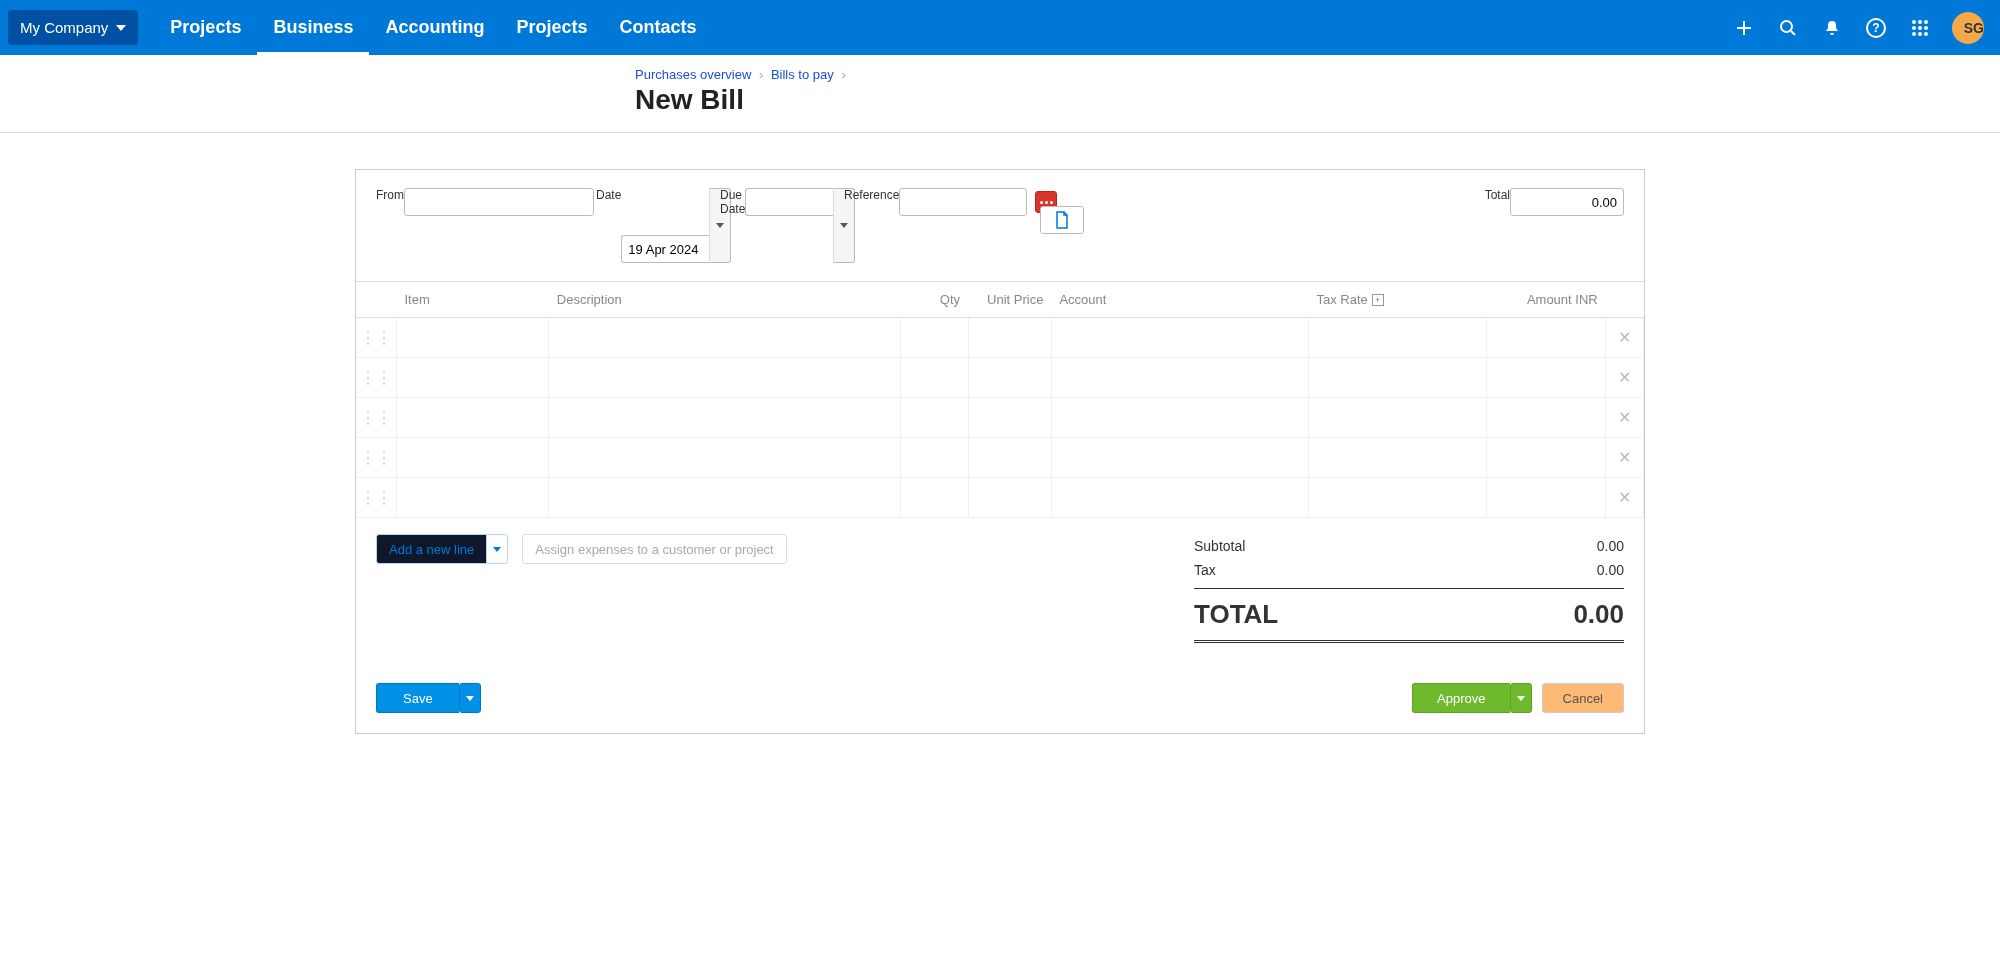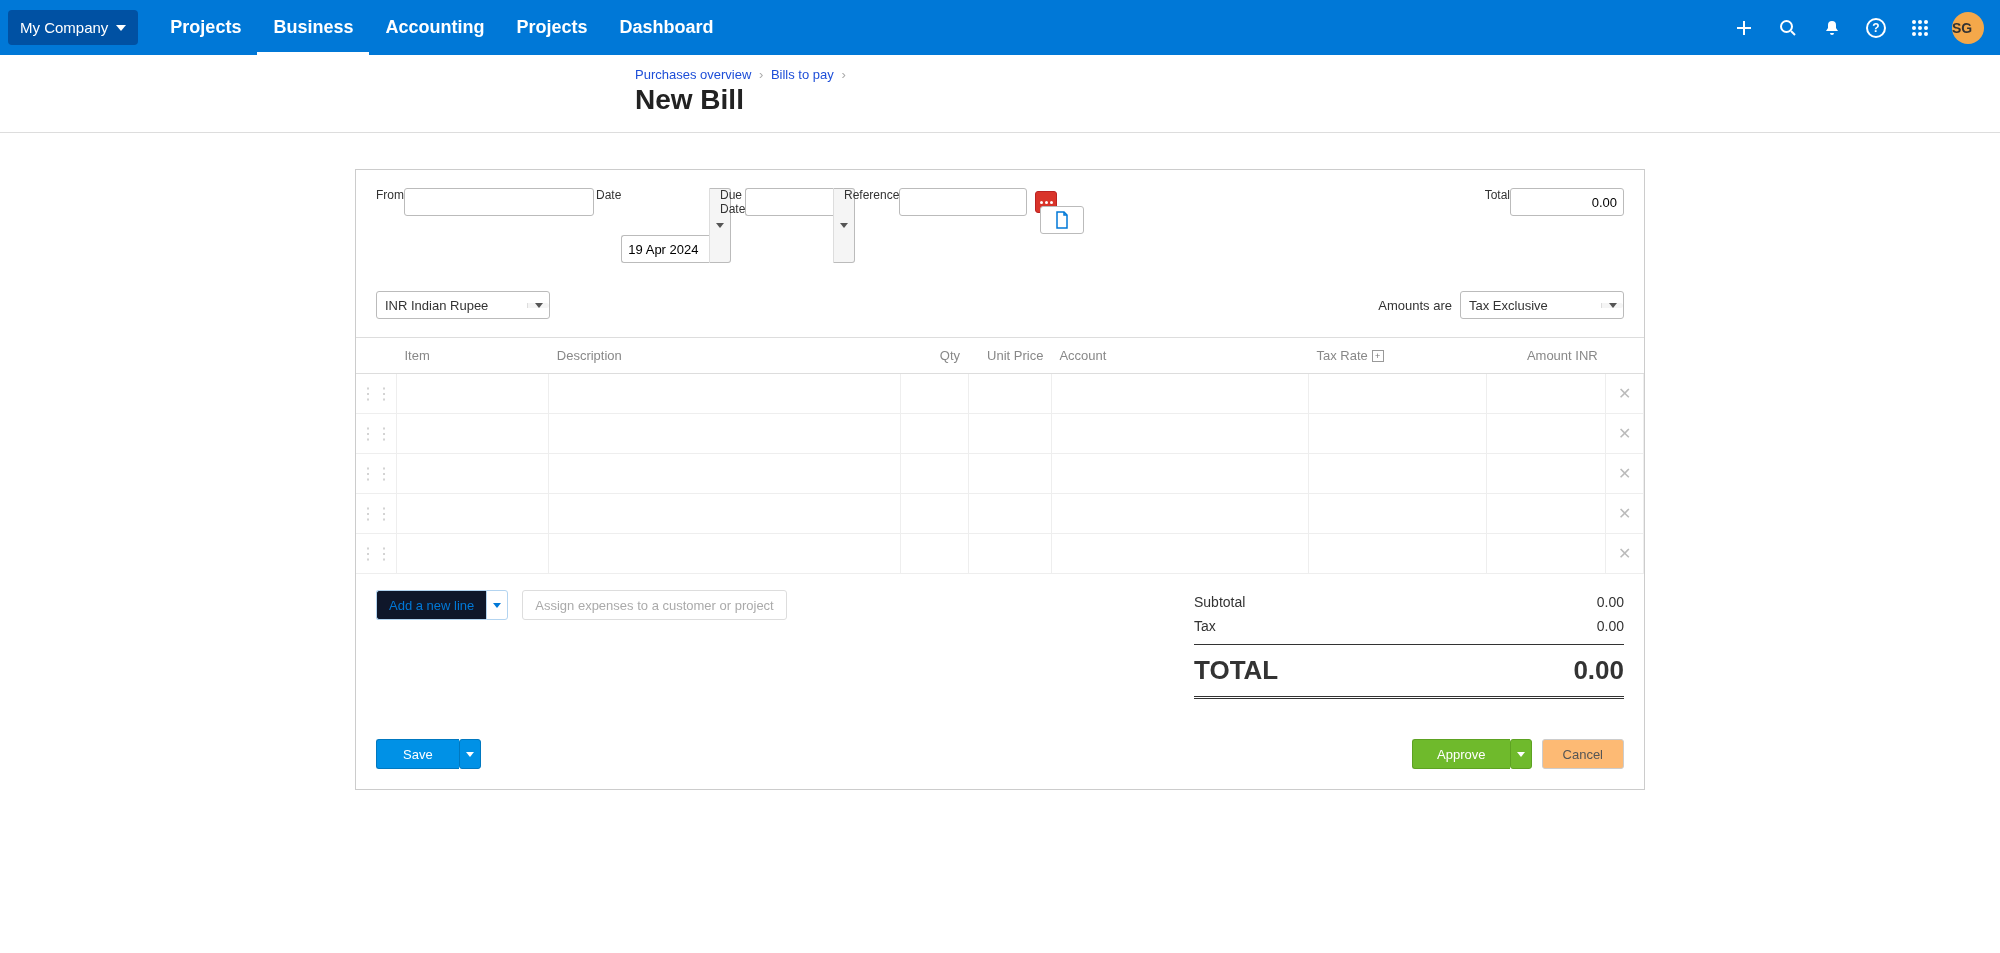--- a/index.html
+++ b/index.html
@@ -6,21 +6,21 @@
   body { font-family: -apple-system, BlinkMacSystemFont, "Segoe UI", Arial, sans-serif; background: #fff; color: #333; }
   
   
   .topnav { background: #0078d7; height: 55px; display: flex; align-items: center; padding: 0 8px; }
   .org-selector { background: #0051a3; color: #fff; padding: 9px 12px; border-radius: 4px; display: flex; align-items: center; gap: 8px; font-size: 15px; cursor: pointer; }
   .nav-links { display: flex; gap: 0; margin-left: 16px; }
   .nav-link { color: #fff; font-size: 18px; font-weight: 600; padding: 0 16px; height: 55px; display: flex; align-items: center; cursor: pointer; position: relative; }
   .nav-link.active::after { content: ''; position: absolute; bottom: 0; left: 0; right: 0; height: 3px; background: #fff; }
   .nav-right { margin-left: auto; display: flex; align-items: center; gap: 20px; padding-right: 8px; }
   .nav-icon { color: #fff; width: 24px; height: 24px; cursor: pointer; display: flex; align-items: center; justify-content: center; }
-  .avatar { width: 32px; height: 32px; border-radius: 50%; background: #f4a84a; color: #333; font-weight: 600; display: flex; align-items: center; justify-content: flex-start; font-size: 14px; cursor: pointer; }
+  .avatar { width: 32px; height: 32px; border-radius: 50%; background: #f4a84a; color: #333; font-weight: 600; display: flex; align-items: center; justify-content: flex-end; font-size: 14px; cursor: pointer; }
   
   
   .header-area { border-bottom: 1px solid #ddd; padding: 12px 0 16px; }
   .header-inner { max-width: 1290px; margin: 0 auto; padding: 0 20px; padding-left: 280px; }
   .breadcrumb { font-size: 13px; color: #666; margin-bottom: 2px; }
   .breadcrumb a { color: #1d4ed8; text-decoration: none; }
   .breadcrumb .sep { color: #aaa; margin: 0 4px; }
   .page-title { font-size: 28px; font-weight: 700; color: #222; }
   
   
@@ -105,21 +105,21 @@
     <div class="nav-link active">
         <span>Business</span>
       </div>
     <div class="nav-link">
         <span>Accounting</span>
       </div>
     <div class="nav-link">
         <span>Projects</span>
       </div>
     <div class="nav-link">
-        <span>Dashboard</span>
+        <span>Contacts</span>
       </div>
   </div>
   <div class="nav-right">
     <div class="nav-icon">
         <svg width="18" height="18" viewBox="0 0 18 18">
           <path d="M9 2v14M2 9h14" stroke="#fff" stroke-width="2"></path>
         </svg>
       </div>
     <div class="nav-icon">
         <svg width="18" height="18" viewBox="0 0 18 18">
@@ -213,35 +213,20 @@
             <path d="M3 1h7l3 3v13H3z" fill="none" stroke="#0078d7" stroke-width="1.5"></path>
             <path d="M10 1v3h3" fill="none" stroke="#0078d7" stroke-width="1.5"></path>
           </svg>
       </div>
       <div class="form-group total-group">
         <label class="form-label">Total</label>
         <input class="form-input" readonly="" value="0.00" style="">
       </div>
     </div>
 
-    <div class="form-row2">
-      <div class="currency-dd">
-        <span class="cur-text">INR Indian Rupee</span>
-        <div class="dd-btn" style="border:none;border-left:1px solid #ddd;border-radius:0 3px 3px 0">
-            <div class="dd-arrow"></div>
-          </div>
-      </div>
-      <span class="amounts-label">Amounts are</span>
-      <div class="currency-dd">
-        <span class="cur-text" style="width:140px">Tax Exclusive</span>
-        <div class="dd-btn" style="border:none;border-left:1px solid #ddd;border-radius:0 3px 3px 0">
-            <div class="dd-arrow"></div>
-          </div>
-      </div>
-    </div>
 
     <table class="items-table">
       <thead>
         <tr>
           <th style="width:22px"></th>
           <th style="width:154px">Item</th>
           <th style="width:356px">Description</th>
           <th style="width:68px" class="num">Qty</th>
           <th style="width:84px" class="num">Unit Price</th>
           <th style="width:260px">Account</th>

